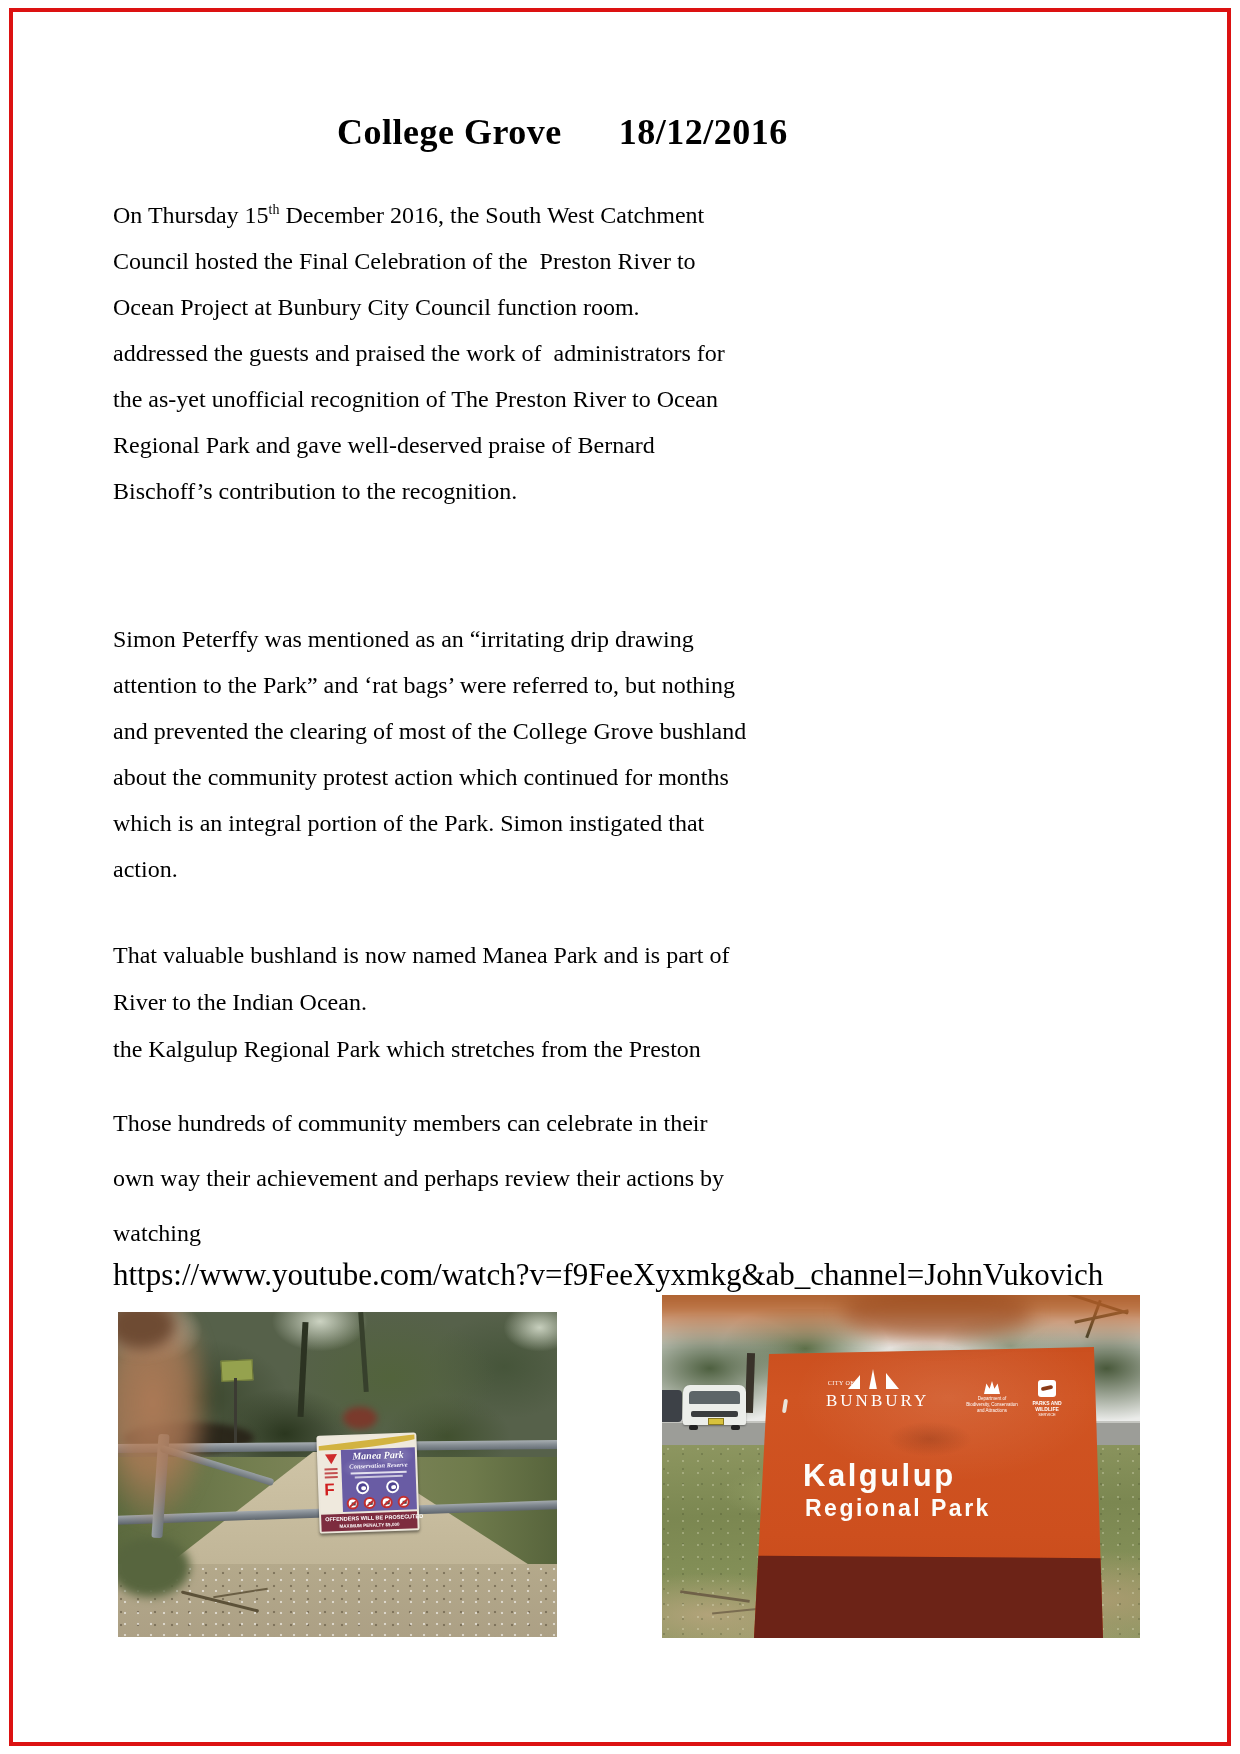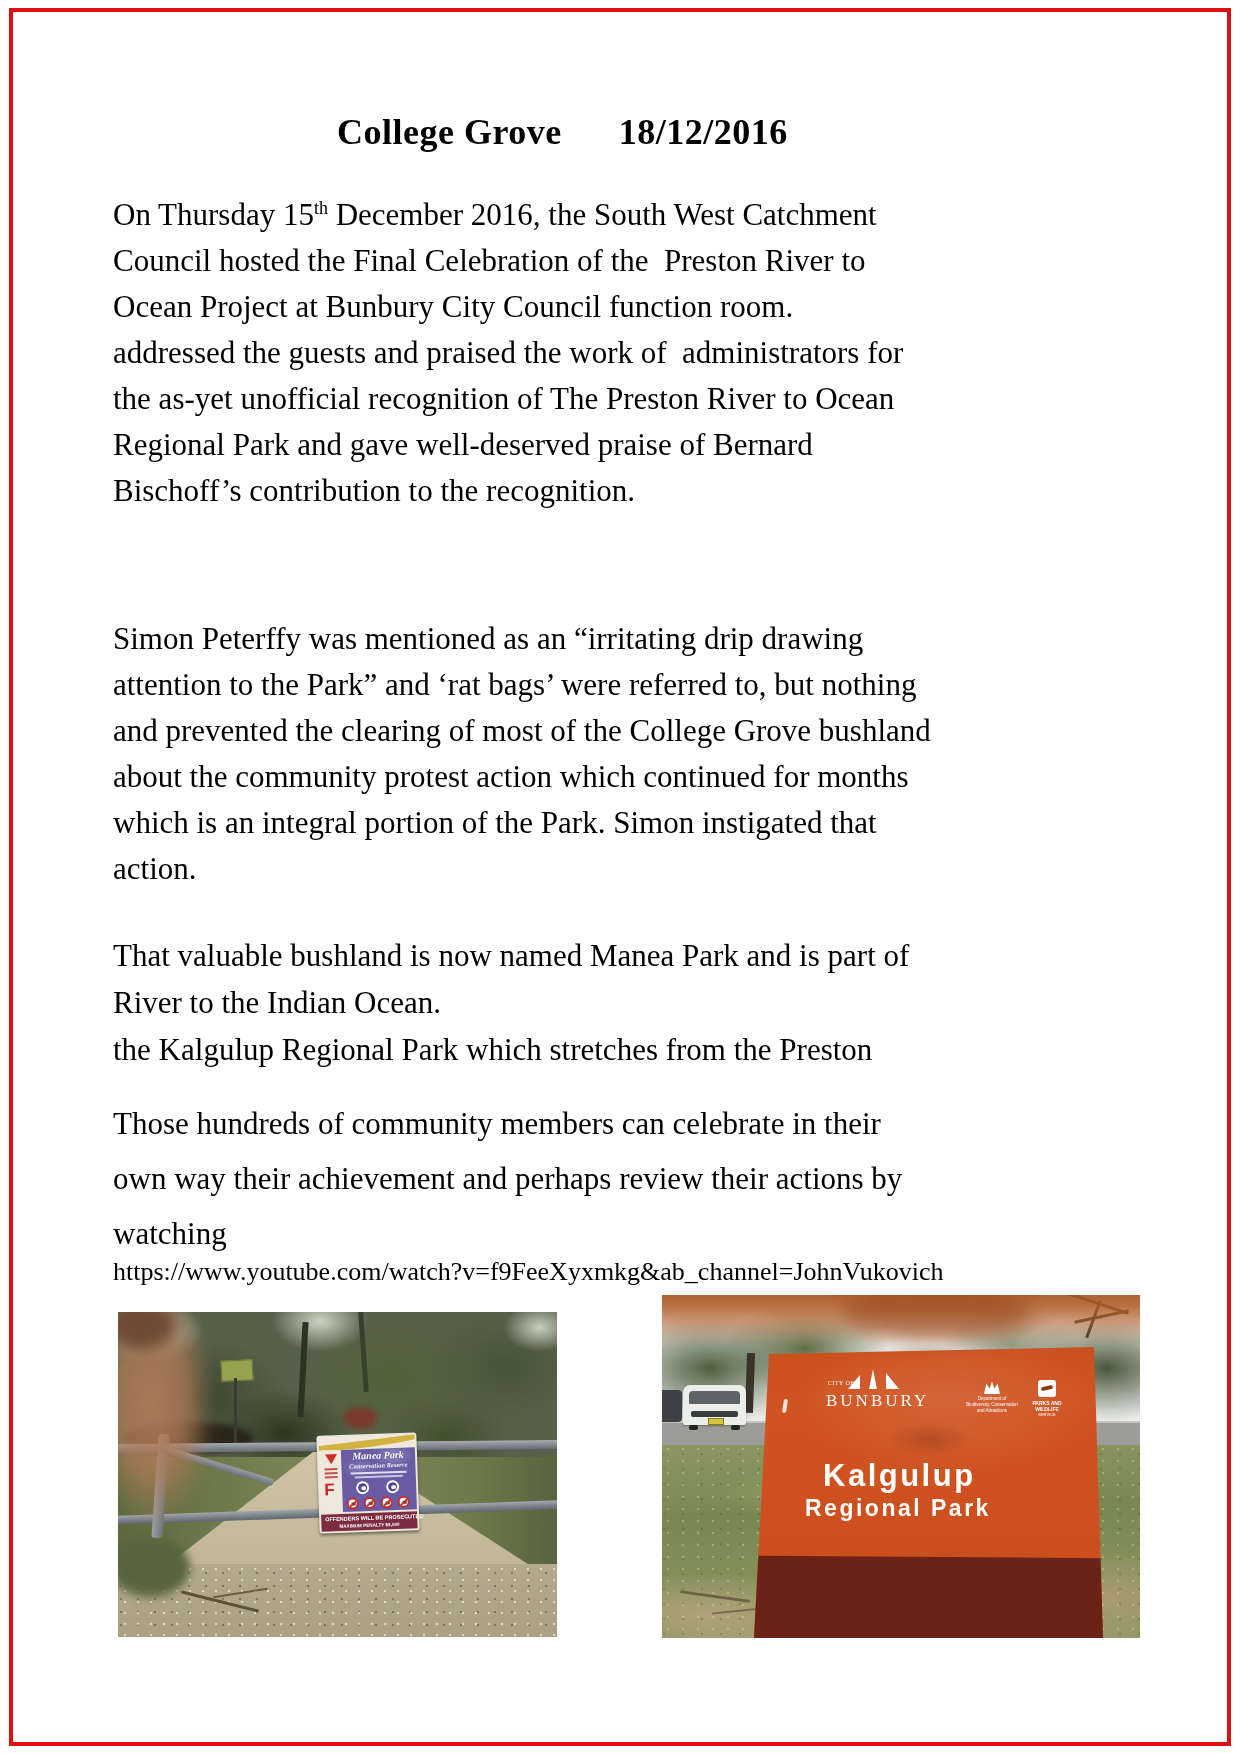--- a/index.html
+++ b/index.html
@@ -1,27 +1,27 @@
 <!DOCTYPE html>
 <html><head>
 <meta charset="utf-8">
 <style>
   html,body{margin:0;padding:0;background:#ffffff;}
   .page{position:relative;width:1240px;height:1754px;background:#ffffff;overflow:hidden;
         font-family:"Liberation Serif",serif;color:#000;}
   .page-border{position:absolute;left:9px;top:8px;right:9px;bottom:8px;border:4px solid #dc1212;pointer-events:none;}
   .title{position:absolute;left:337px;top:111px;font-size:36px;font-weight:bold;white-space:pre;letter-spacing:.5px;}
   .para{position:absolute;left:113px;}
-  .line{white-space:pre;font-size:31px;}
+  .line{white-space:pre;font-size:24px;}
   #p1{top:192px}#p1 .line{line-height:46px}
   #p2{top:616px}#p2 .line{line-height:46px}
   #p3{top:932px}#p3 .line{line-height:47px}
   #p4{top:1096px}#p4 .line{line-height:55px}
   sup{font-size:.58em;vertical-align:super;line-height:0;}
-  .url{position:absolute;left:113px;top:1257px;font-size:26px;color:#000;text-decoration:none;white-space:pre;}
+  .url{position:absolute;left:113px;top:1257px;font-size:31px;color:#000;text-decoration:none;white-space:pre;}
 
   
   .photo{position:absolute;overflow:hidden;}
   .photo *{position:absolute;}
 
   
   #photoL{left:118px;top:1312px;width:439px;height:325px;background:#d7dccf;}
   .lp-canopy{left:0;top:0;width:439px;height:156px;
     background:
       radial-gradient(90px 55px at 7% 12%, #dde1d4 0%, rgba(221,225,212,0) 60%),
@@ -148,21 +148,21 @@
       clip-path:polygon(0 100%,15% 20%,35% 60%,50% 0,65% 60%,85% 20%,100% 100%);}
   .rp-dl-t1{left:0;top:15px;width:60px;font-size:4.5px;white-space:nowrap;}
   .rp-dl-t2{left:0;top:21px;width:60px;font-size:4.5px;white-space:nowrap;}
   .rp-dl-t3{left:0;top:27px;width:60px;font-size:4.5px;white-space:nowrap;}
   .rp-parkslogo{left:366px;top:85px;width:38px;color:#fff;text-align:center;font-family:"Liberation Sans",sans-serif;}
   .rp-pl-box{left:10px;top:0;width:18px;height:17px;background:#fff;border-radius:3px;}
   .rp-pl-numbat{left:3px;top:6px;width:12px;height:4px;background:#8a3a16;border-radius:2px;transform:rotate(-12deg);}
   .rp-pl-t1{left:0;top:20px;width:38px;font-size:5px;font-weight:bold;white-space:nowrap;}
   .rp-pl-t2{left:0;top:26px;width:38px;font-size:5px;font-weight:bold;white-space:nowrap;}
   .rp-pl-t3{left:0;top:32px;width:38px;font-size:4px;white-space:nowrap;}
-  .rp-kal1{left:161px;top:163px;font-size:31px;font-weight:bold;letter-spacing:2.5px;color:#fdfdfa;
+  .rp-kal1{left:141px;top:163px;font-size:31px;font-weight:bold;letter-spacing:2.5px;color:#fdfdfa;
       font-family:"Liberation Sans",sans-serif;}
   .rp-kal2{left:143px;top:200px;font-size:23px;font-weight:bold;letter-spacing:2.5px;color:#fdfdfa;
       font-family:"Liberation Sans",sans-serif;}
   .rp-orange{left:-12px;top:-16px;width:502px;height:66px;
       background:linear-gradient(180deg,#a0501c 0%,rgba(180,95,40,.85) 45%,rgba(190,110,55,0) 100%);
       filter:blur(4px);}
   .rp-orange2{left:180px;top:-10px;width:190px;height:55px;border-radius:50%;background:rgba(150,70,25,.55);filter:blur(9px);}
 </style>
 </head>
 <body>

